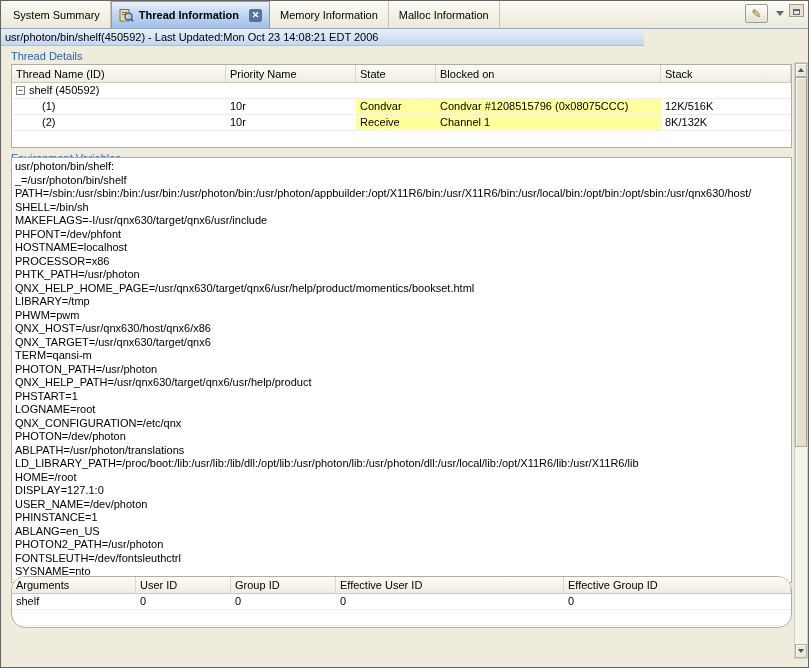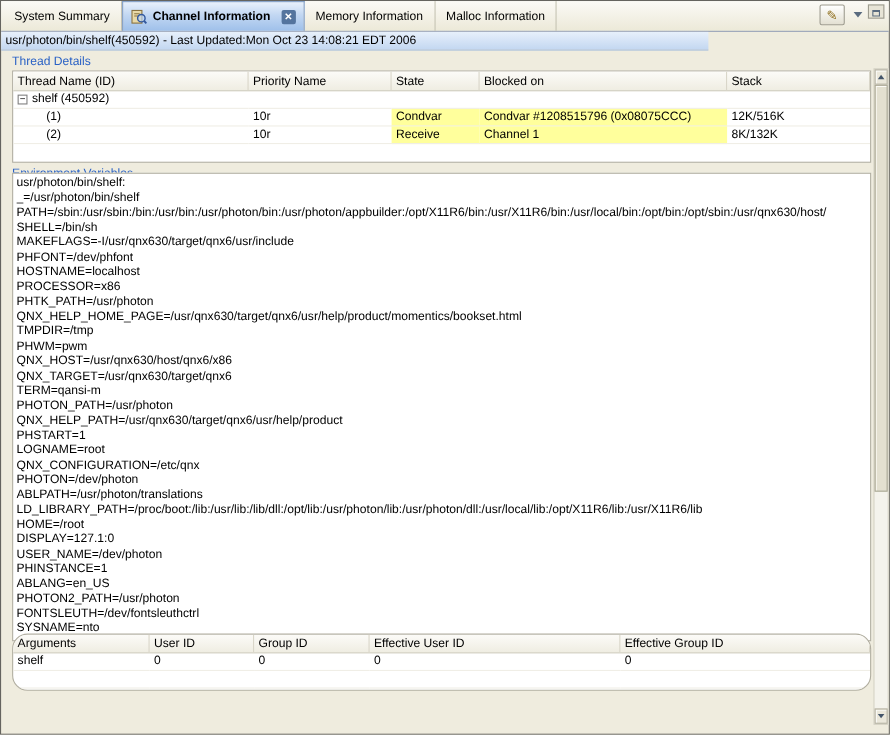--- a/index.html
+++ b/index.html
@@ -90,21 +90,21 @@
       <div class="tab active">
         <span class="tab-icon">
           <svg width="15" height="15" viewBox="0 0 15 15">
             <rect x="1" y="1.5" width="9" height="11.5" fill="#E8D9A8" stroke="#8A7340"></rect>
             <line x1="3" y1="4.5" x2="8" y2="4.5" stroke="#8A7340"></line>
             <line x1="3" y1="6.5" x2="8" y2="6.5" stroke="#8A7340"></line>
             <circle cx="9.5" cy="8.5" r="3.4" fill="rgba(190,215,245,0.65)" stroke="#33599E" stroke-width="1.3"></circle>
             <line x1="12" y1="11" x2="14" y2="13.2" stroke="#33599E" stroke-width="1.8"></line>
           </svg>
         </span>
-        <span>Channel Information</span>
+        <span>Thread Information</span>
         <span class="tab-close">✕</span>
       </div>
       <div class="tab">
         <span>Memory Information</span>
       </div>
       <div class="tab">
         <span>Malloc Information</span>
       </div>
     </div>
     <button class="pencil-btn">
@@ -170,21 +170,21 @@
         <div class="env-line">usr/photon/bin/shelf:</div>
         <div class="env-line">_=/usr/photon/bin/shelf</div>
         <div class="env-line">PATH=/sbin:/usr/sbin:/bin:/usr/bin:/usr/photon/bin:/usr/photon/appbuilder:/opt/X11R6/bin:/usr/X11R6/bin:/usr/local/bin:/opt/bin:/opt/sbin:/usr/qnx630/host/</div>
         <div class="env-line">SHELL=/bin/sh</div>
         <div class="env-line">MAKEFLAGS=-I/usr/qnx630/target/qnx6/usr/include</div>
         <div class="env-line">PHFONT=/dev/phfont</div>
         <div class="env-line">HOSTNAME=localhost</div>
         <div class="env-line">PROCESSOR=x86</div>
         <div class="env-line">PHTK_PATH=/usr/photon</div>
         <div class="env-line">QNX_HELP_HOME_PAGE=/usr/qnx630/target/qnx6/usr/help/product/momentics/bookset.html</div>
-        <div class="env-line">TMPDIR=/tmp</div>
+        <div class="env-line">LIBRARY=/tmp</div>
         <div class="env-line">PHWM=pwm</div>
         <div class="env-line">QNX_HOST=/usr/qnx630/host/qnx6/x86</div>
         <div class="env-line">QNX_TARGET=/usr/qnx630/target/qnx6</div>
         <div class="env-line">TERM=qansi-m</div>
         <div class="env-line">PHOTON_PATH=/usr/photon</div>
         <div class="env-line">QNX_HELP_PATH=/usr/qnx630/target/qnx6/usr/help/product</div>
         <div class="env-line">PHSTART=1</div>
         <div class="env-line">LOGNAME=root</div>
         <div class="env-line">QNX_CONFIGURATION=/etc/qnx</div>
         <div class="env-line">PHOTON=/dev/photon</div>

